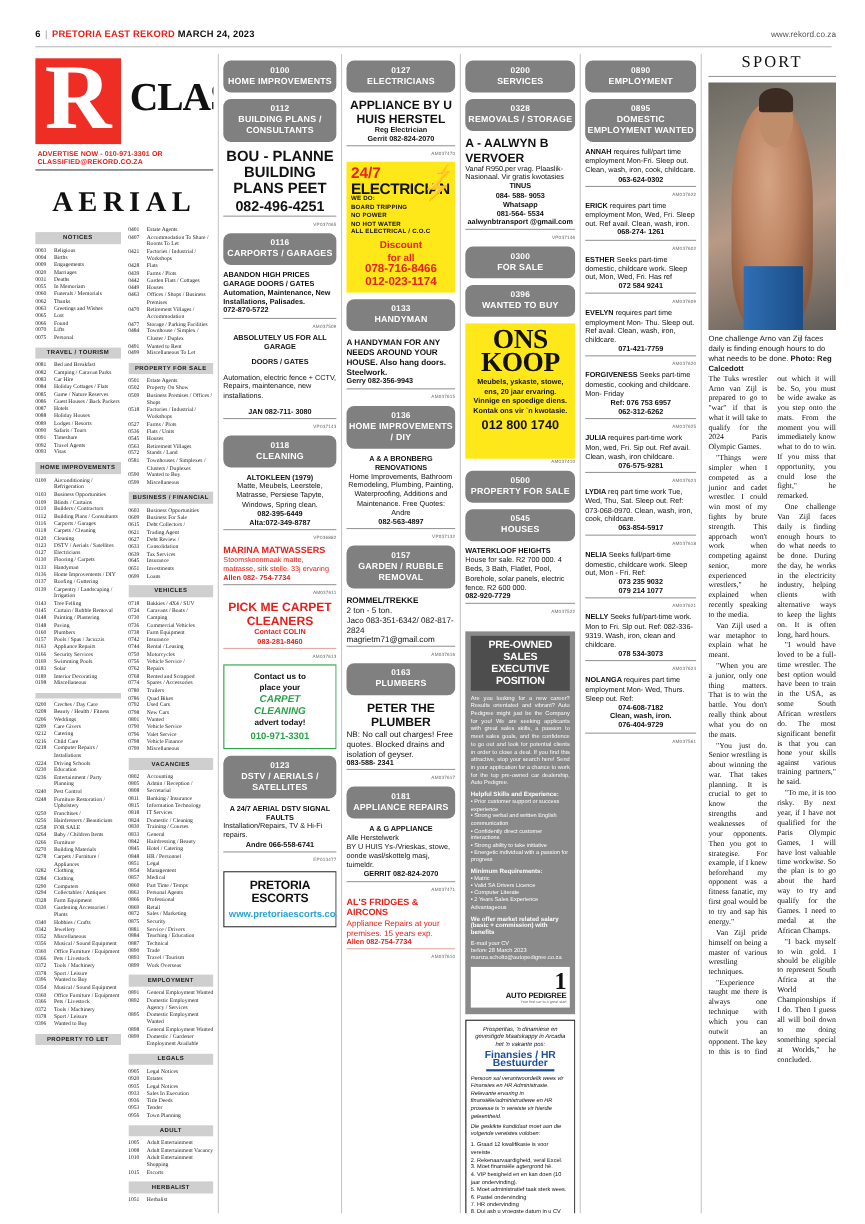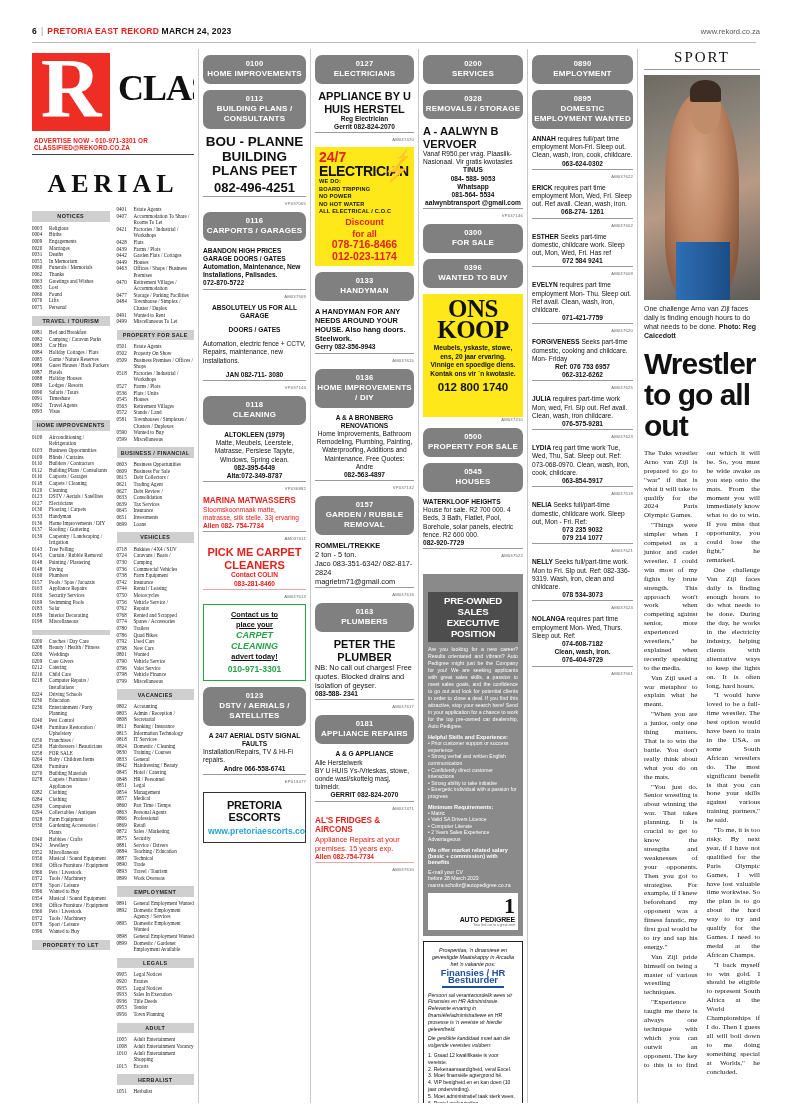--- a/index.html
+++ b/index.html
@@ -100,31 +100,31 @@
 
   
   .onskoop { background:#ffe81a; padding: 4px 5px 24px; text-align:center; }
   .ok-title { font-family:"Liberation Serif", serif; font-weight:bold;
               font-size: 25px; line-height: 21px; letter-spacing:-.5px; }
   .ok-body { font-size: 6.6px; line-height: 8.4px; font-weight:bold; margin-top:4px;}
   .ok-phone { font-size: 11.5px; font-weight:bold; margin-top:3px;}
 
   
   .greenbox { border:1px solid #2aa24a; padding:5px 3px 6px; text-align:center; margin: 4px 0 6px;}
-  .gb-l { font-size:7.4px; line-height:10px; font-weight:bold;text-decoration:underline;}
+  .gb-l { font-size:7.4px; line-height:10px; font-weight:bold;}
   .gb-italic { color:#2aa24a; font-style:italic; font-weight:bold; font-size:9px; line-height:11px;}
   .gb-phone { color:#2aa24a; font-weight:bold; font-size:8.6px; margin-top:2px;}
 
   
   .escortbox { border:1px solid #333; padding:6px 4px; text-align:center; margin-top:8px;}
   .eb-title { font-weight:bold; font-size:11px; letter-spacing:-.2px;}
   .eb-url { color:#2aa3d8; font-weight:bold; font-size:8.6px; margin-top:3px;}
 
   
-  .execbox { background:#8a8a8a; color:#fff; padding:18px 5px 6px; margin-top:16px;}
+  .execbox { background:#8a8a8a; color:#fff; padding:4px 5px 6px; margin-top:16px;}
   .eb-hd { background:#4d4d4d; color:#fff; text-align:center; font-weight:bold;
            font-size:9.6px; line-height:11px; padding:3px 2px; letter-spacing:-.2px;}
   .eb-p { font-size:5.2px; line-height:7px; text-align:justify; margin-top:4px;}
   .eb-sub { font-size:5.6px; font-weight:bold; margin-top:4px;}
   .eb-li { font-size:5.1px; line-height:6.6px; }
   .eb-foot { font-size:5.2px; line-height:6.8px; margin-top:4px;}
   .pedigree { background:#fff; color:#111; margin-top:4px; padding:3px;
               display:flex; align-items:center; justify-content:space-between;}
   .ped-left { font-size:5px; line-height:6.4px; font-weight:bold;}
   .ped-one { font-family:"Liberation Serif",serif; font-weight:bold; font-size:22px; line-height:20px;}
@@ -1389,21 +1389,20 @@
       <div class="photo">
         <div class="skin"></div>
         <div class="head"></div>
         <div class="hair"></div>
         <div class="shorts"></div>
       </div>
       <div class="caption">
         <span>One challenge Arno van Zijl faces daily is finding enough hours to do what needs to be done.</span>
         <b>Photo: Reg Calcedott</b>
       </div>
-      <div class="headline">Wrestler to go all out</div>
       <div class="storycols" id="story">
           <p class="first">The Tuks wrestler Arno van Zijl is prepared to go to "war" if that is what it will take to qualify for the 2024 Paris Olympic Games.</p>
           <p>"Things were simpler when I competed as a junior and cadet wrestler. I could win most of my fights by brute strength. This approach won't work when competing against senior, more experienced wrestlers," he explained when recently speaking to the media.</p>
           <p>Van Zijl used a war metaphor to explain what he meant.</p>
           <p>"When you are a junior, only one thing matters. That is to win the battle. You don't really think about what you do on the mats.</p>
           <p>"You just do. Senior wrestling is about winning the war. That takes planning. It is crucial to get to know the strengths and weaknesses of your opponents. Then you got to strategise. For example, if I knew beforehand my opponent was a fitness fanatic, my first goal would be to try and sap his energy."</p>
           <p>Van Zijl pride himself on being a master of various wrestling techniques.</p>
           <p>"Experience taught me there is always one technique with which you can outwit an opponent. The key to this is to find out which it will be. So, you must be wide awake as you step onto the mats. From the moment you will immediately know what to do to win. If you miss that opportunity, you could lose the fight," he remarked.</p>
           <p>One challenge Van Zijl faces daily is finding enough hours to do what needs to be done. During the day, he works in the electricity industry, helping clients with alternative ways to keep the lights on. It is often long, hard hours.</p>
           <p>"I would have loved to be a full-time wrestler. The best option would have been to train in the USA, as some South African wrestlers do. The most significant benefit is that you can hone your skills against various training partners," he said.</p>

